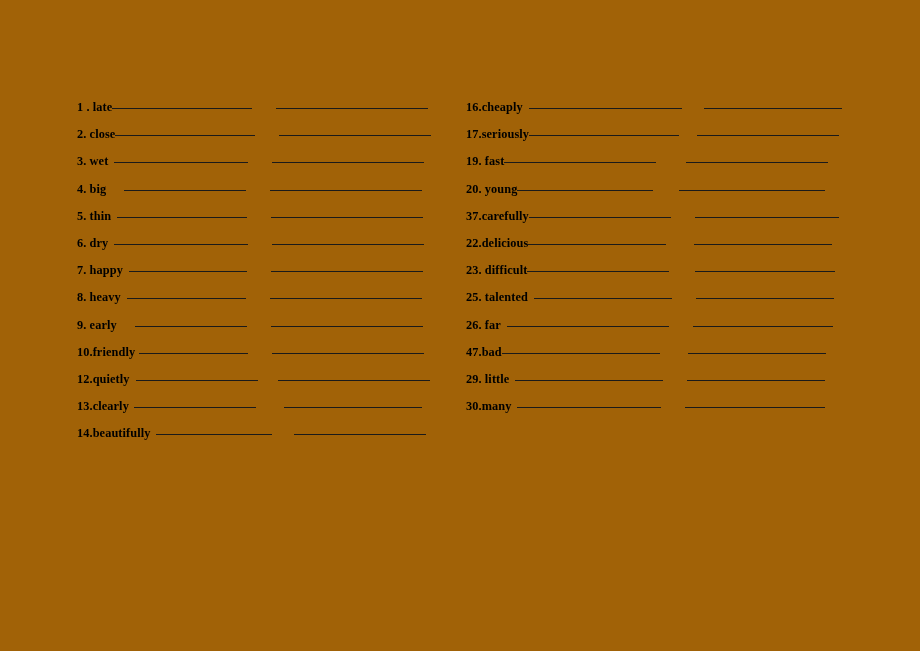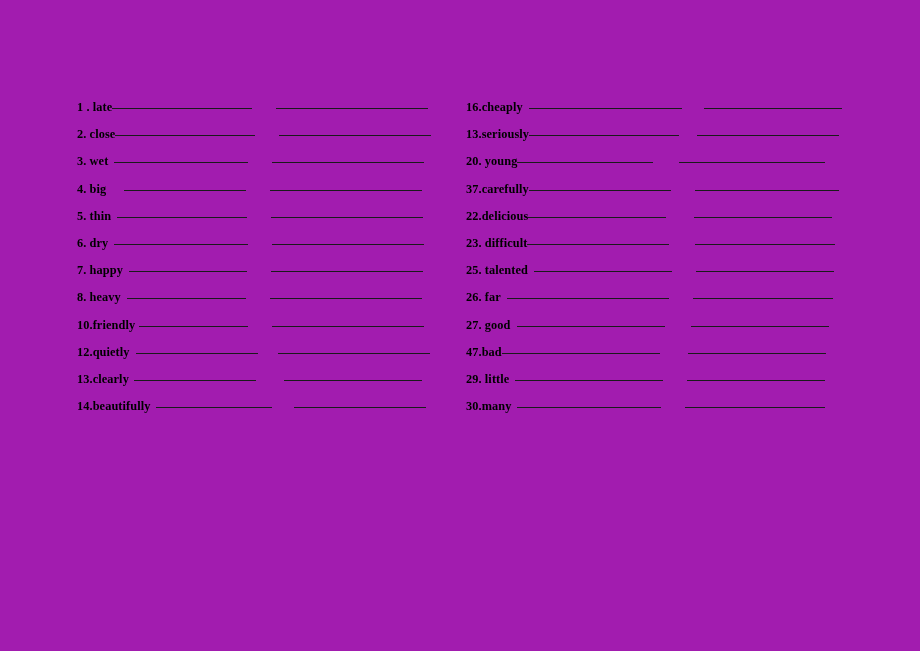--- a/index.html
+++ b/index.html
@@ -15,21 +15,21 @@
     font-family: "Liberation Serif", "DejaVu Serif", serif;
     overflow: hidden;
   }
 
   #worksheet-page {
     position: absolute;
     left: 0;
     top: 0;
     width: 920px;
     height: 651px;
-    background: #a21caf;
+    background: #a16207;
   }
 
   .column {
     position: absolute;
     top: 100px;
   }
   #column-left  { left: 77px;  width: 380px; }
   #column-right { left: 466px; width: 380px; }
 
   .worksheet-row {
@@ -114,20 +114,27 @@
         <span class="blank-line" style="width: 152px;"></span>
       </div>
       <div class="worksheet-row">
         <span class="item-label">8. heavy</span>
         <span class="gap" style="width: 6px;"></span>
         <span class="blank-line" style="width: 119px;"></span>
         <span class="gap" style="width: 24px;"></span>
         <span class="blank-line" style="width: 152px;"></span>
       </div>
       <div class="worksheet-row">
+        <span class="item-label">9. early</span>
+        <span class="gap" style="width: 18px;"></span>
+        <span class="blank-line" style="width: 112px;"></span>
+        <span class="gap" style="width: 24px;"></span>
+        <span class="blank-line" style="width: 152px;"></span>
+      </div>
+      <div class="worksheet-row">
         <span class="item-label">10.friendly</span>
         <span class="gap" style="width: 4px;"></span>
         <span class="blank-line" style="width: 109px;"></span>
         <span class="gap" style="width: 24px;"></span>
         <span class="blank-line" style="width: 152px;"></span>
       </div>
       <div class="worksheet-row">
         <span class="item-label">12.quietly</span>
         <span class="gap" style="width: 6px;"></span>
         <span class="blank-line" style="width: 122px;"></span>
@@ -151,23 +158,29 @@
     </div>
   <div class="column" id="column-right">
       <div class="worksheet-row">
         <span class="item-label">16.cheaply</span>
         <span class="gap" style="width: 6px;"></span>
         <span class="blank-line" style="width: 153px;"></span>
         <span class="gap" style="width: 22px;"></span>
         <span class="blank-line" style="width: 138px;"></span>
       </div>
       <div class="worksheet-row">
-        <span class="item-label">13.seriously</span>
+        <span class="item-label">17.seriously</span>
         <span class="blank-line" style="width: 150px;"></span>
         <span class="gap" style="width: 18px;"></span>
+        <span class="blank-line" style="width: 142px;"></span>
+      </div>
+      <div class="worksheet-row">
+        <span class="item-label">19. fast</span>
+        <span class="blank-line" style="width: 152px;"></span>
+        <span class="gap" style="width: 30px;"></span>
         <span class="blank-line" style="width: 142px;"></span>
       </div>
       <div class="worksheet-row">
         <span class="item-label">20. young</span>
         <span class="blank-line" style="width: 136px;"></span>
         <span class="gap" style="width: 26px;"></span>
         <span class="blank-line" style="width: 146px;"></span>
       </div>
       <div class="worksheet-row">
         <span class="item-label">37.carefully</span>
@@ -195,27 +208,20 @@
         <span class="blank-line" style="width: 138px;"></span>
       </div>
       <div class="worksheet-row">
         <span class="item-label">26. far</span>
         <span class="gap" style="width: 6px;"></span>
         <span class="blank-line" style="width: 162px;"></span>
         <span class="gap" style="width: 24px;"></span>
         <span class="blank-line" style="width: 140px;"></span>
       </div>
       <div class="worksheet-row">
-        <span class="item-label">27. good</span>
-        <span class="gap" style="width: 6px;"></span>
-        <span class="blank-line" style="width: 148px;"></span>
-        <span class="gap" style="width: 26px;"></span>
-        <span class="blank-line" style="width: 138px;"></span>
-      </div>
-      <div class="worksheet-row">
         <span class="item-label">47.bad</span>
         <span class="blank-line" style="width: 158px;"></span>
         <span class="gap" style="width: 28px;"></span>
         <span class="blank-line" style="width: 138px;"></span>
       </div>
       <div class="worksheet-row">
         <span class="item-label">29. little</span>
         <span class="gap" style="width: 6px;"></span>
         <span class="blank-line" style="width: 148px;"></span>
         <span class="gap" style="width: 24px;"></span>

